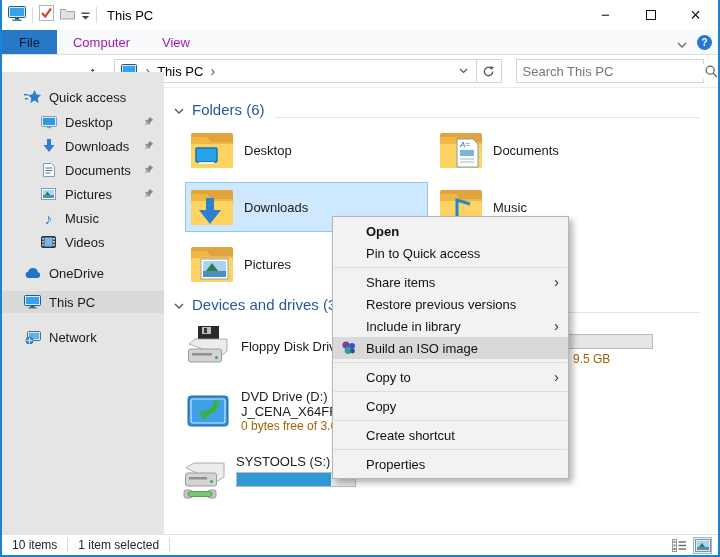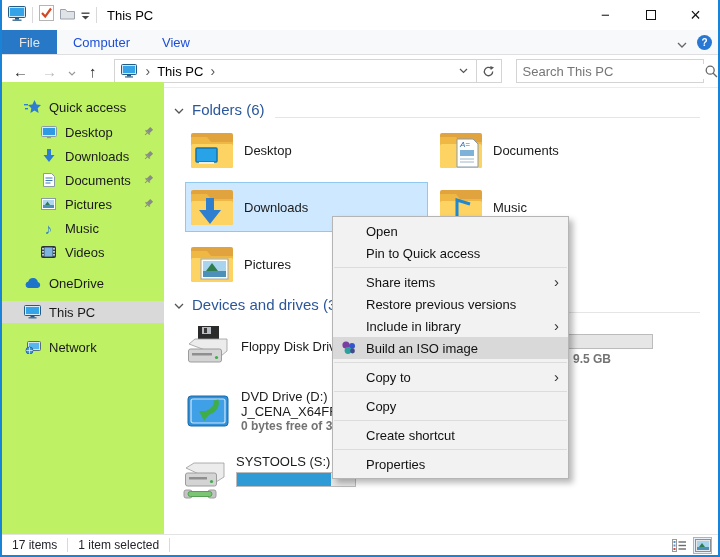--- a/index.html
+++ b/index.html
@@ -13,22 +13,22 @@
   .qat { display:flex; align-items:center; padding-left:6px; gap:6px; }
   .qat-sep { width:1px; height:16px; background:#d9d9d9; }
   .tb-title { font-size:13px; color:#000; margin-left:4px; }
   .win-controls { position:absolute; right:0; top:0; height:29px; display:flex; }
   .win-btn { width:45px; height:29px; display:flex; align-items:center; justify-content:center; font-size:15px; color:#111; cursor:default; }
   .max-glyph { width:10px; height:10px; border:1px solid #111; display:inline-block; }
   .close-glyph { font-size:18px; line-height:1; }
 
   
   .ribbon { position:absolute; left:0; top:30px; right:0; height:25px; background:#f8f9fa; border-bottom:1px solid #dfdfe1; display:flex; align-items:stretch; }
-  .tab { padding:0 16px; font-size:13px; display:flex; align-items:center; color:#1d4ed8; }
-  .tab.active { background:#2878c8; color:#e5e5e5; padding:0 17px; }
+  .tab { padding:0 16px; font-size:13px; display:flex; align-items:center; color:#a21caf; }
+  .tab.active { background:#2878c8; color:#0f172a; padding:0 17px; }
   .ribbon-right { position:absolute; right:6px; top:0; height:25px; display:flex; align-items:center; gap:10px; }
   .help-icon { width:15px; height:15px; border-radius:50%; background:#2777d4; color:#fff; font-size:10px; font-weight:bold;
                display:flex; align-items:center; justify-content:center; }
 
   
   .navbar { position:absolute; left:0; top:55px; right:0; height:33px; background:#fff; border-bottom:1px solid #ececec; display:flex; align-items:center; }
   .nav-arrow { font-size:15px; color:#2b2b2b; padding:0 7px; }
   .nav-arrow.disabled { color:#b9b9b9; }
   .addressbar { display:flex; align-items:center; height:24px; border:1px solid #d4d4d4; background:#fff; width:388px; margin-left:8px; }
   .crumb-icon { margin:0 4px 0 6px; display:flex; }
@@ -36,21 +36,21 @@
   .crumb { font-size:13px; color:#000; padding:0 2px; }
   .addr-spacer { flex:1; }
   .addr-btn { width:24px; height:22px; display:flex; align-items:center; justify-content:center; }
   .addr-div { width:1px; height:22px; background:#d4d4d4; }
   .searchbox { display:flex; align-items:center; height:24px; border:1px solid #d4d4d4; width:188px; margin-left:14px; }
   .searchbox input { border:0; outline:0; flex:1; font-size:13px; color:#333; padding:0 6px; font-family:"Liberation Sans",sans-serif; }
   .searchbox input::placeholder { color:#767676; }
   .search-mag { padding-right:7px; display:flex; }
 
   
-  .sidebar { position:absolute; left:0; top:82px; width:162px; bottom:21px; background:#bef264;padding-left:40px; }
+  .sidebar { position:absolute; left:0; top:72px; width:162px; bottom:21px; background:#e5e5e5;padding-left:40px; }
   .side-item { position:absolute; left:0; width:162px; height:22px; display:flex; align-items:center; font-size:13px; }
   .side-item .ic { width:17px; display:flex; justify-content:center; margin-right:8px; }
   .side-item.lvl0 { padding-left:22px; }
   .side-item.lvl1 { padding-left:38px; }
   .side-item.selected { background:#d9d9d9; }
   .side-pin { position:absolute; left:141px; top:4px; }
   .music-note { color:#2d7dd2; font-size:15px; line-height:1; }
   .side-chevron { position:absolute; }
 
   
@@ -59,29 +59,29 @@
   .sect-title { color:#2b579a; font-size:15px; margin-left:8px; white-space:nowrap; }
   .sect-rule { height:1px; background:#e5e5e5; margin-left:10px; }
 
   .tile { position:absolute; width:243px; height:50px; display:flex; align-items:center; border:1px solid transparent; }
   .tile.selected { background:#cde8ff; border-color:#90c8f0; }
   .tile .t-icon { margin:0 10px 0 4px; display:flex; }
   .tile .t-label { font-size:13px; color:#1a1a1a; }
 
   .drive-tile { position:absolute; display:flex; }
   .drive-text { font-size:13px; color:#1a1a1a; line-height:15px; }
-  .drive-sub { font-size:12px; color:#737373;font-weight:bold; }
+  .drive-sub { font-size:12px; color:#a16207; }
   .bar { border:1px solid #bcbcbc; background:#e6e6e6; height:15px; }
   .bar-fill { background:#2e9bd6; height:100%; }
 
   
   .ctx { position:absolute; left:330px; top:216px; width:237px; background:#f2f2f2; border:1px solid #b5b5b5;
          box-shadow:4px 4px 6px rgba(0,0,0,.28); padding:3px 0; z-index:50; }
   .mi { position:relative; height:22px; display:flex; align-items:center; padding-left:33px; font-size:13px; color:#111; }
-  .mi.bold { font-weight:normal; }
+  .mi.bold { font-weight:bold; }
   .mi.highlighted { background:#d9d9d9; }
   .mi .mi-icon { position:absolute; left:8px; top:3px; }
   .mi .mi-arrow { position:absolute; right:9px; top:2px; font-size:15px; color:#333; }
   .msep { height:1px; background:#dcdcdc; margin:3px 1px; }
 
   
   .statusbar { position:absolute; left:0; right:0; bottom:0; height:21px; border-top:1px solid #e3e3e3;
                display:flex; align-items:center; font-size:12px; color:#24242e; background:#fff; }
   .sb-text { padding:0 10px; }
   .sb-sep { width:1px; height:14px; background:#d9d9d9; }
@@ -551,21 +551,21 @@
     <div class="mi">
         <span>Create shortcut</span>
       </div>
     <div class="msep"></div>
     <div class="mi">
         <span>Properties</span>
       </div>
   </div>
 
   <div class="statusbar">
-    <span class="sb-text">17 items</span>
+    <span class="sb-text">10 items</span>
     <span class="sb-sep"></span>
     <span class="sb-text">1 item selected</span>
     <span class="sb-sep"></span>
     <div class="sb-views">
       <span class="sb-viewbtn">
         <svg width="15" height="13" viewBox="0 0 15 13">
             <rect x="0.5" y="0.5" width="4" height="12" fill="none" stroke="#9a9a9a"></rect>
             <rect x="1.5" y="2" width="2" height="2" fill="#5a8fd0"></rect>
             <rect x="1.5" y="5.5" width="2" height="2" fill="#5a8fd0"></rect>
             <rect x="1.5" y="9" width="2" height="2" fill="#c44"></rect>

